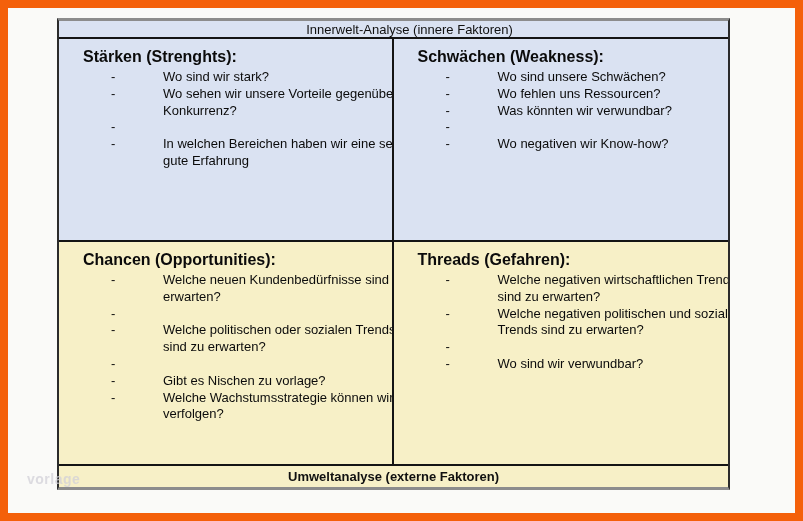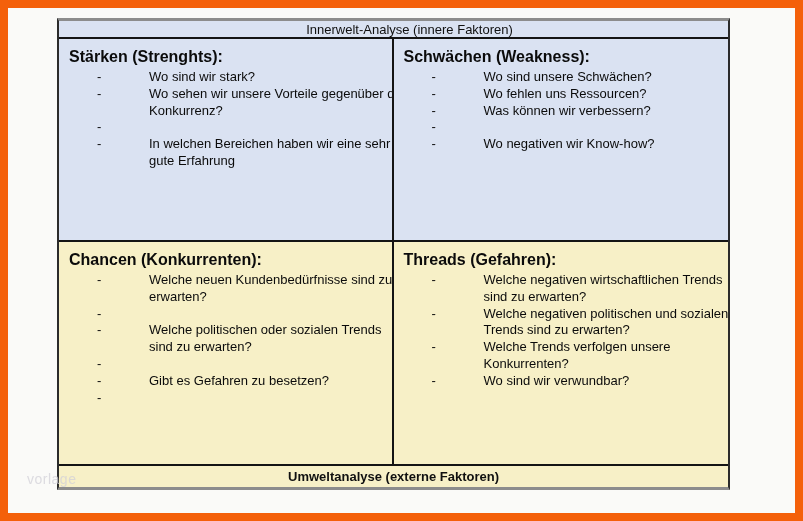--- a/index.html
+++ b/index.html
@@ -70,21 +70,21 @@
     height: 203px;
     border-bottom: 2px solid #141414;
   }
   .quad-row.bottom {
     flex: 1 1 auto;
     border-bottom: 2px solid #141414;
   }
   .cell {
     box-sizing: border-box;
     width: 50%;
-    padding: 8px 8px 0 10px;
+    padding: 8px 8px 0 24px;
     overflow: hidden;
   }
   .cell.first {
     border-right: 2px solid #141414;
   }
   .cell.internal { background: #DAE2F2; }   
   .cell.external { background: #F7F0C7; }   
   .cell-title {
     font-size: 16px;
     font-weight: bold;
@@ -108,21 +108,21 @@
   .bullet-text {
     width: 258px;
     flex: 0 0 auto;
     margin-left: 28px;
   }
   .watermark {
     position: absolute;
     left: 19px;                   
     top: 463px;                   
     font-size: 14px;
-    font-weight: normal;
+    font-weight: bold;
     letter-spacing: 0.5px;
     color: rgba(210, 208, 216, 0.75);
     z-index: 2;
     pointer-events: none;
   }
 </style>
 </head>
 <body>
 
 <div class="frame">
@@ -163,74 +163,74 @@
               <div class="bullet-row">
                 <span class="dash">-</span>
                 <span class="bullet-text">Wo sind unsere Schwächen?</span>
               </div>
               <div class="bullet-row">
                 <span class="dash">-</span>
                 <span class="bullet-text">Wo fehlen uns Ressourcen?</span>
               </div>
               <div class="bullet-row">
                 <span class="dash">-</span>
-                <span class="bullet-text">Was können wir verbessern?</span>
+                <span class="bullet-text">Was könnten wir verwundbar?</span>
               </div>
               <div class="bullet-row">
                 <span class="dash">-</span>
               </div>
               <div class="bullet-row">
                 <span class="dash">-</span>
                 <span class="bullet-text">Wo negativen wir Know-how?</span>
               </div>
             </div>
         </div>
       </div>
 
       <div class="quad-row bottom">
         <div class="cell external first">
-          <div class="cell-title">Chancen (Konkurrenten):</div>
+          <div class="cell-title">Chancen (Opportunities):</div>
           <div class="bullets">
               <div class="bullet-row">
                 <span class="dash">-</span>
                 <span class="bullet-text">Welche neuen Kundenbedürfnisse sind zu erwarten?</span>
               </div>
               <div class="bullet-row">
                 <span class="dash">-</span>
               </div>
               <div class="bullet-row">
                 <span class="dash">-</span>
                 <span class="bullet-text">Welche politischen oder sozialen Trends sind zu erwarten?</span>
               </div>
               <div class="bullet-row">
                 <span class="dash">-</span>
               </div>
               <div class="bullet-row">
                 <span class="dash">-</span>
-                <span class="bullet-text">Gibt es Gefahren zu besetzen?</span>
-              </div>
-              <div class="bullet-row">
-                <span class="dash">-</span>
+                <span class="bullet-text">Gibt es Nischen zu vorlage?</span>
+              </div>
+              <div class="bullet-row">
+                <span class="dash">-</span>
+                <span class="bullet-text">Welche Wachstumsstrategie können wir verfolgen?</span>
               </div>
             </div>
         </div>
         <div class="cell external">
           <div class="cell-title">Threads (Gefahren):</div>
           <div class="bullets">
               <div class="bullet-row">
                 <span class="dash">-</span>
                 <span class="bullet-text">Welche negativen wirtschaftlichen Trends sind zu erwarten?</span>
               </div>
               <div class="bullet-row">
                 <span class="dash">-</span>
                 <span class="bullet-text">Welche negativen politischen und sozialen Trends sind zu erwarten?</span>
               </div>
               <div class="bullet-row">
                 <span class="dash">-</span>
-                <span class="bullet-text">Welche Trends verfolgen unsere Konkurrenten?</span>
               </div>
               <div class="bullet-row">
                 <span class="dash">-</span>
                 <span class="bullet-text">Wo sind wir verwundbar?</span>
               </div>
             </div>
         </div>
       </div>
 
       <div class="band-row footer-row">

